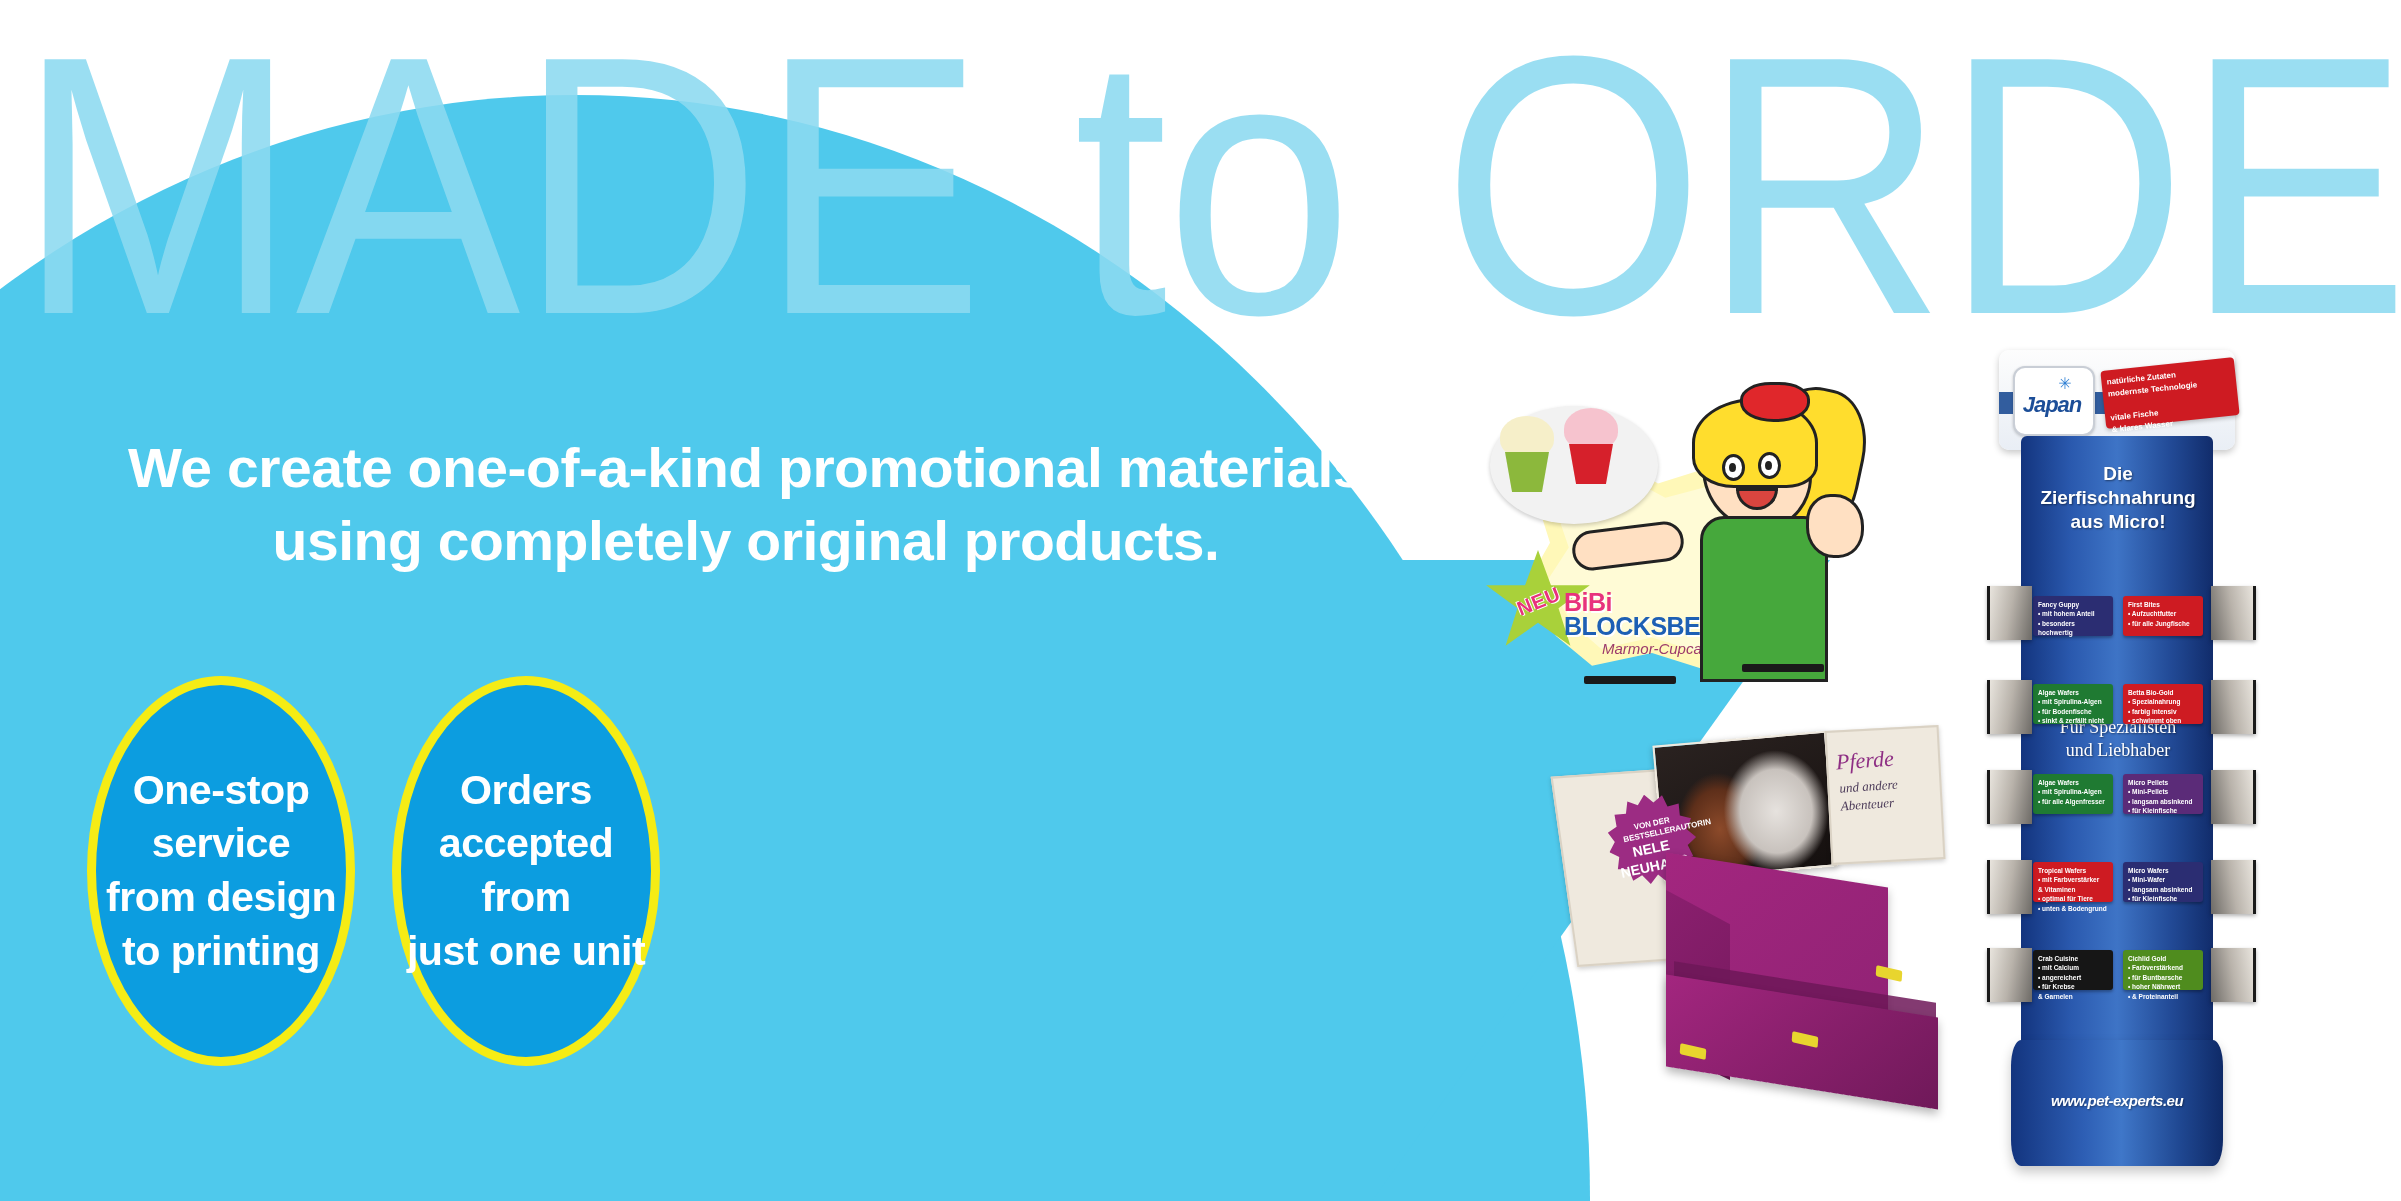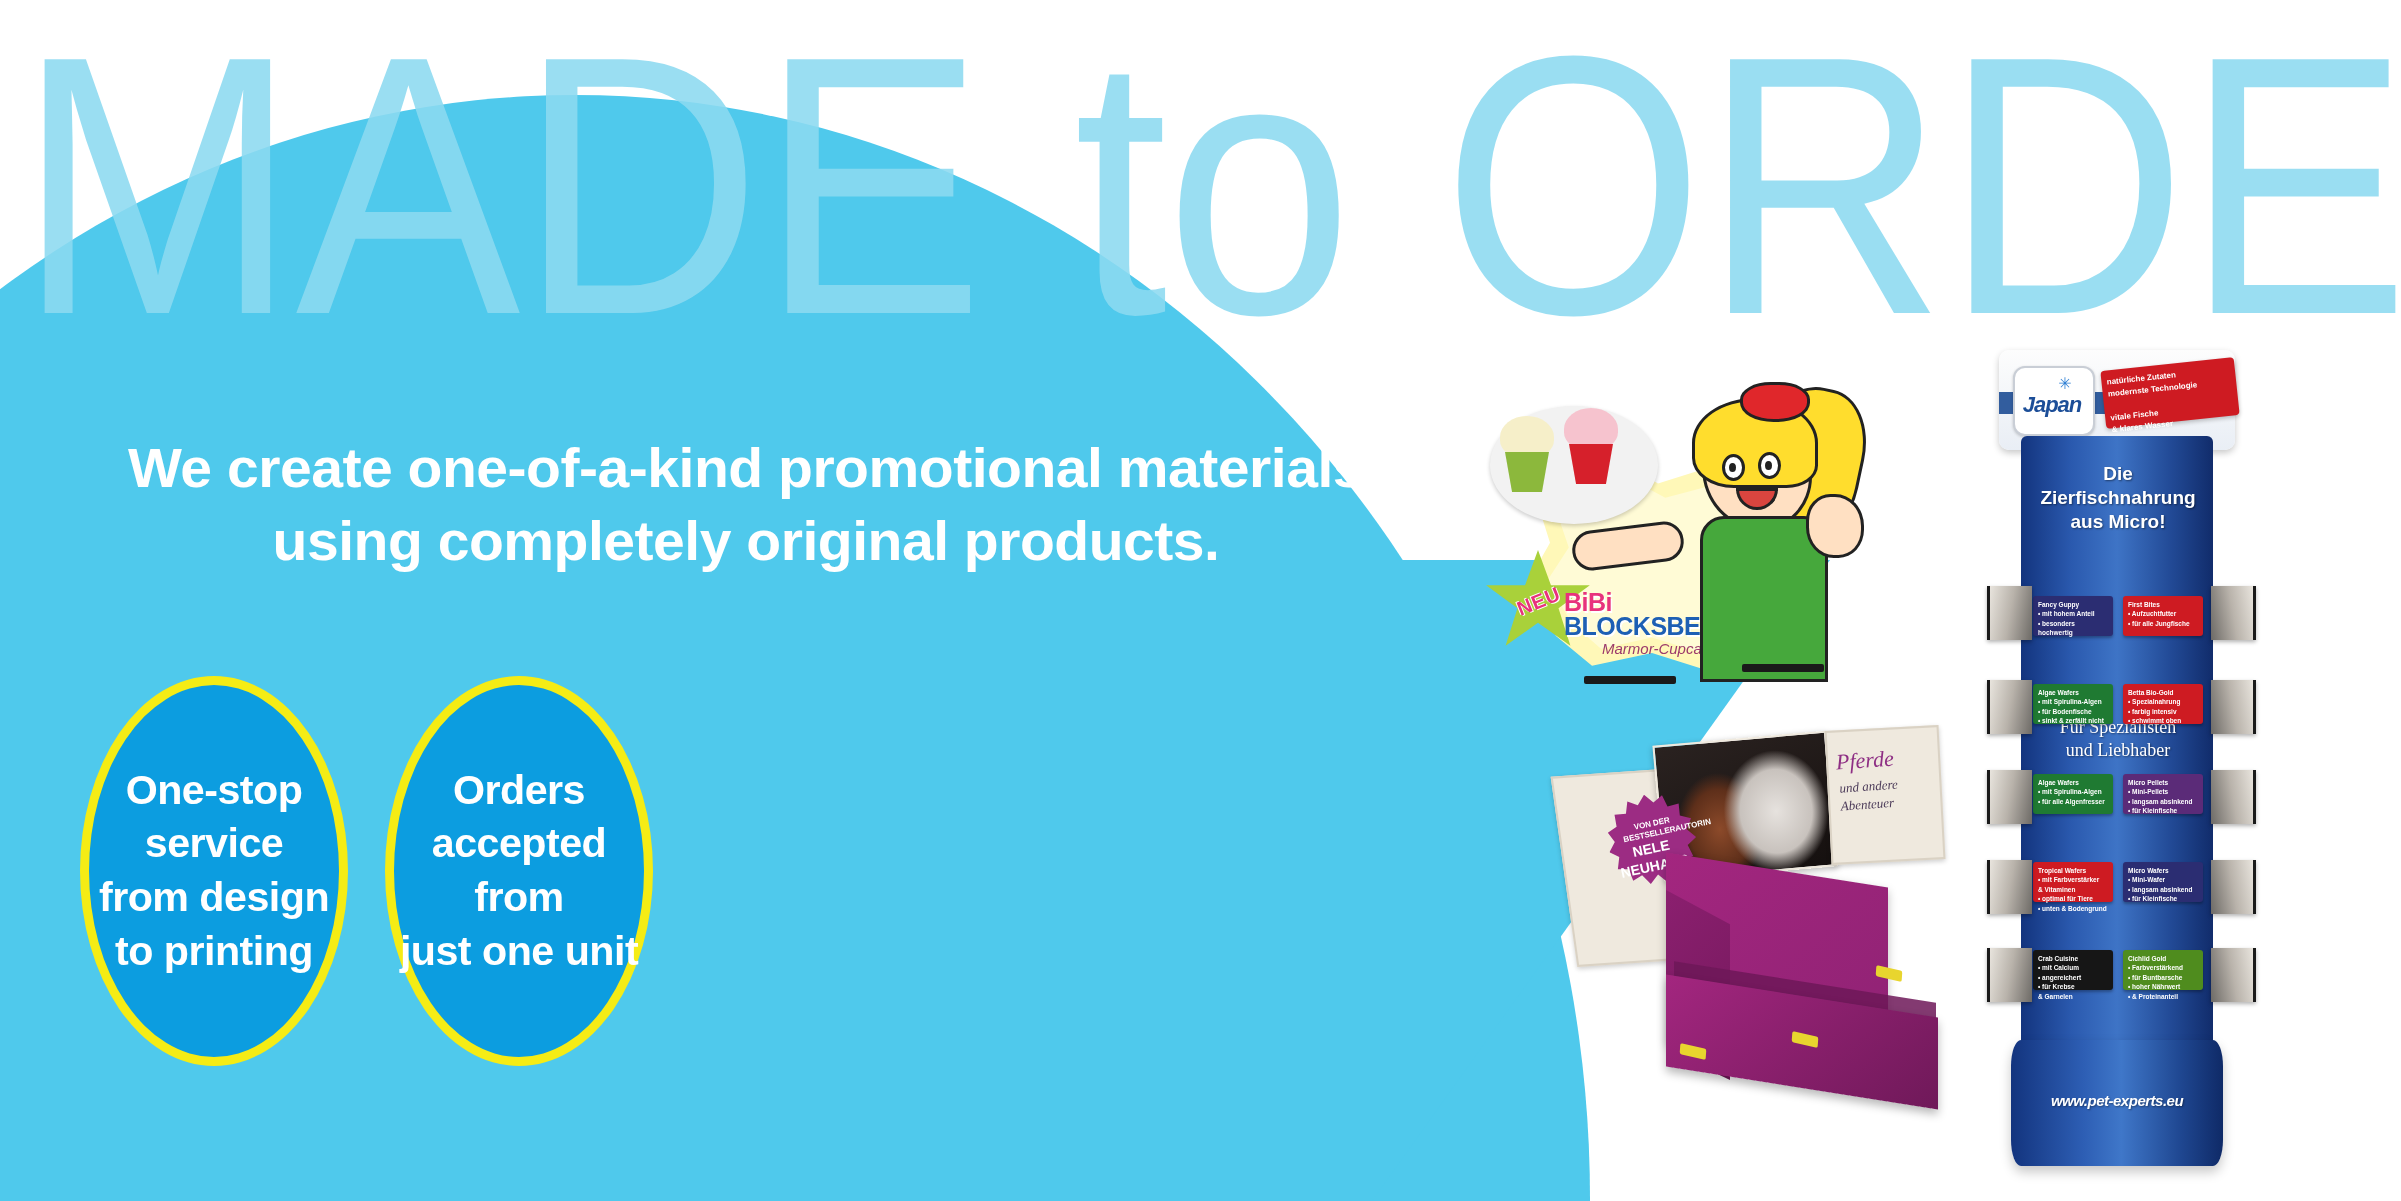--- a/index.html
+++ b/index.html
@@ -81,21 +81,21 @@
     letter-spacing:-0.5px;
     transform:scaleX(1.02);
     transform-origin:center top;
   }
   .tagline .line1{display:block;}
   .tagline .line2{display:block;}
 
   
   .circles{
     position:absolute;
-    left:80px;
+    left:87px;
     top:676px;
     width:880px;
     height:390px;
   }
   .bubble{
     position:absolute;
     top:0;
     width:268px;
     height:390px;
     border-radius:50%;

